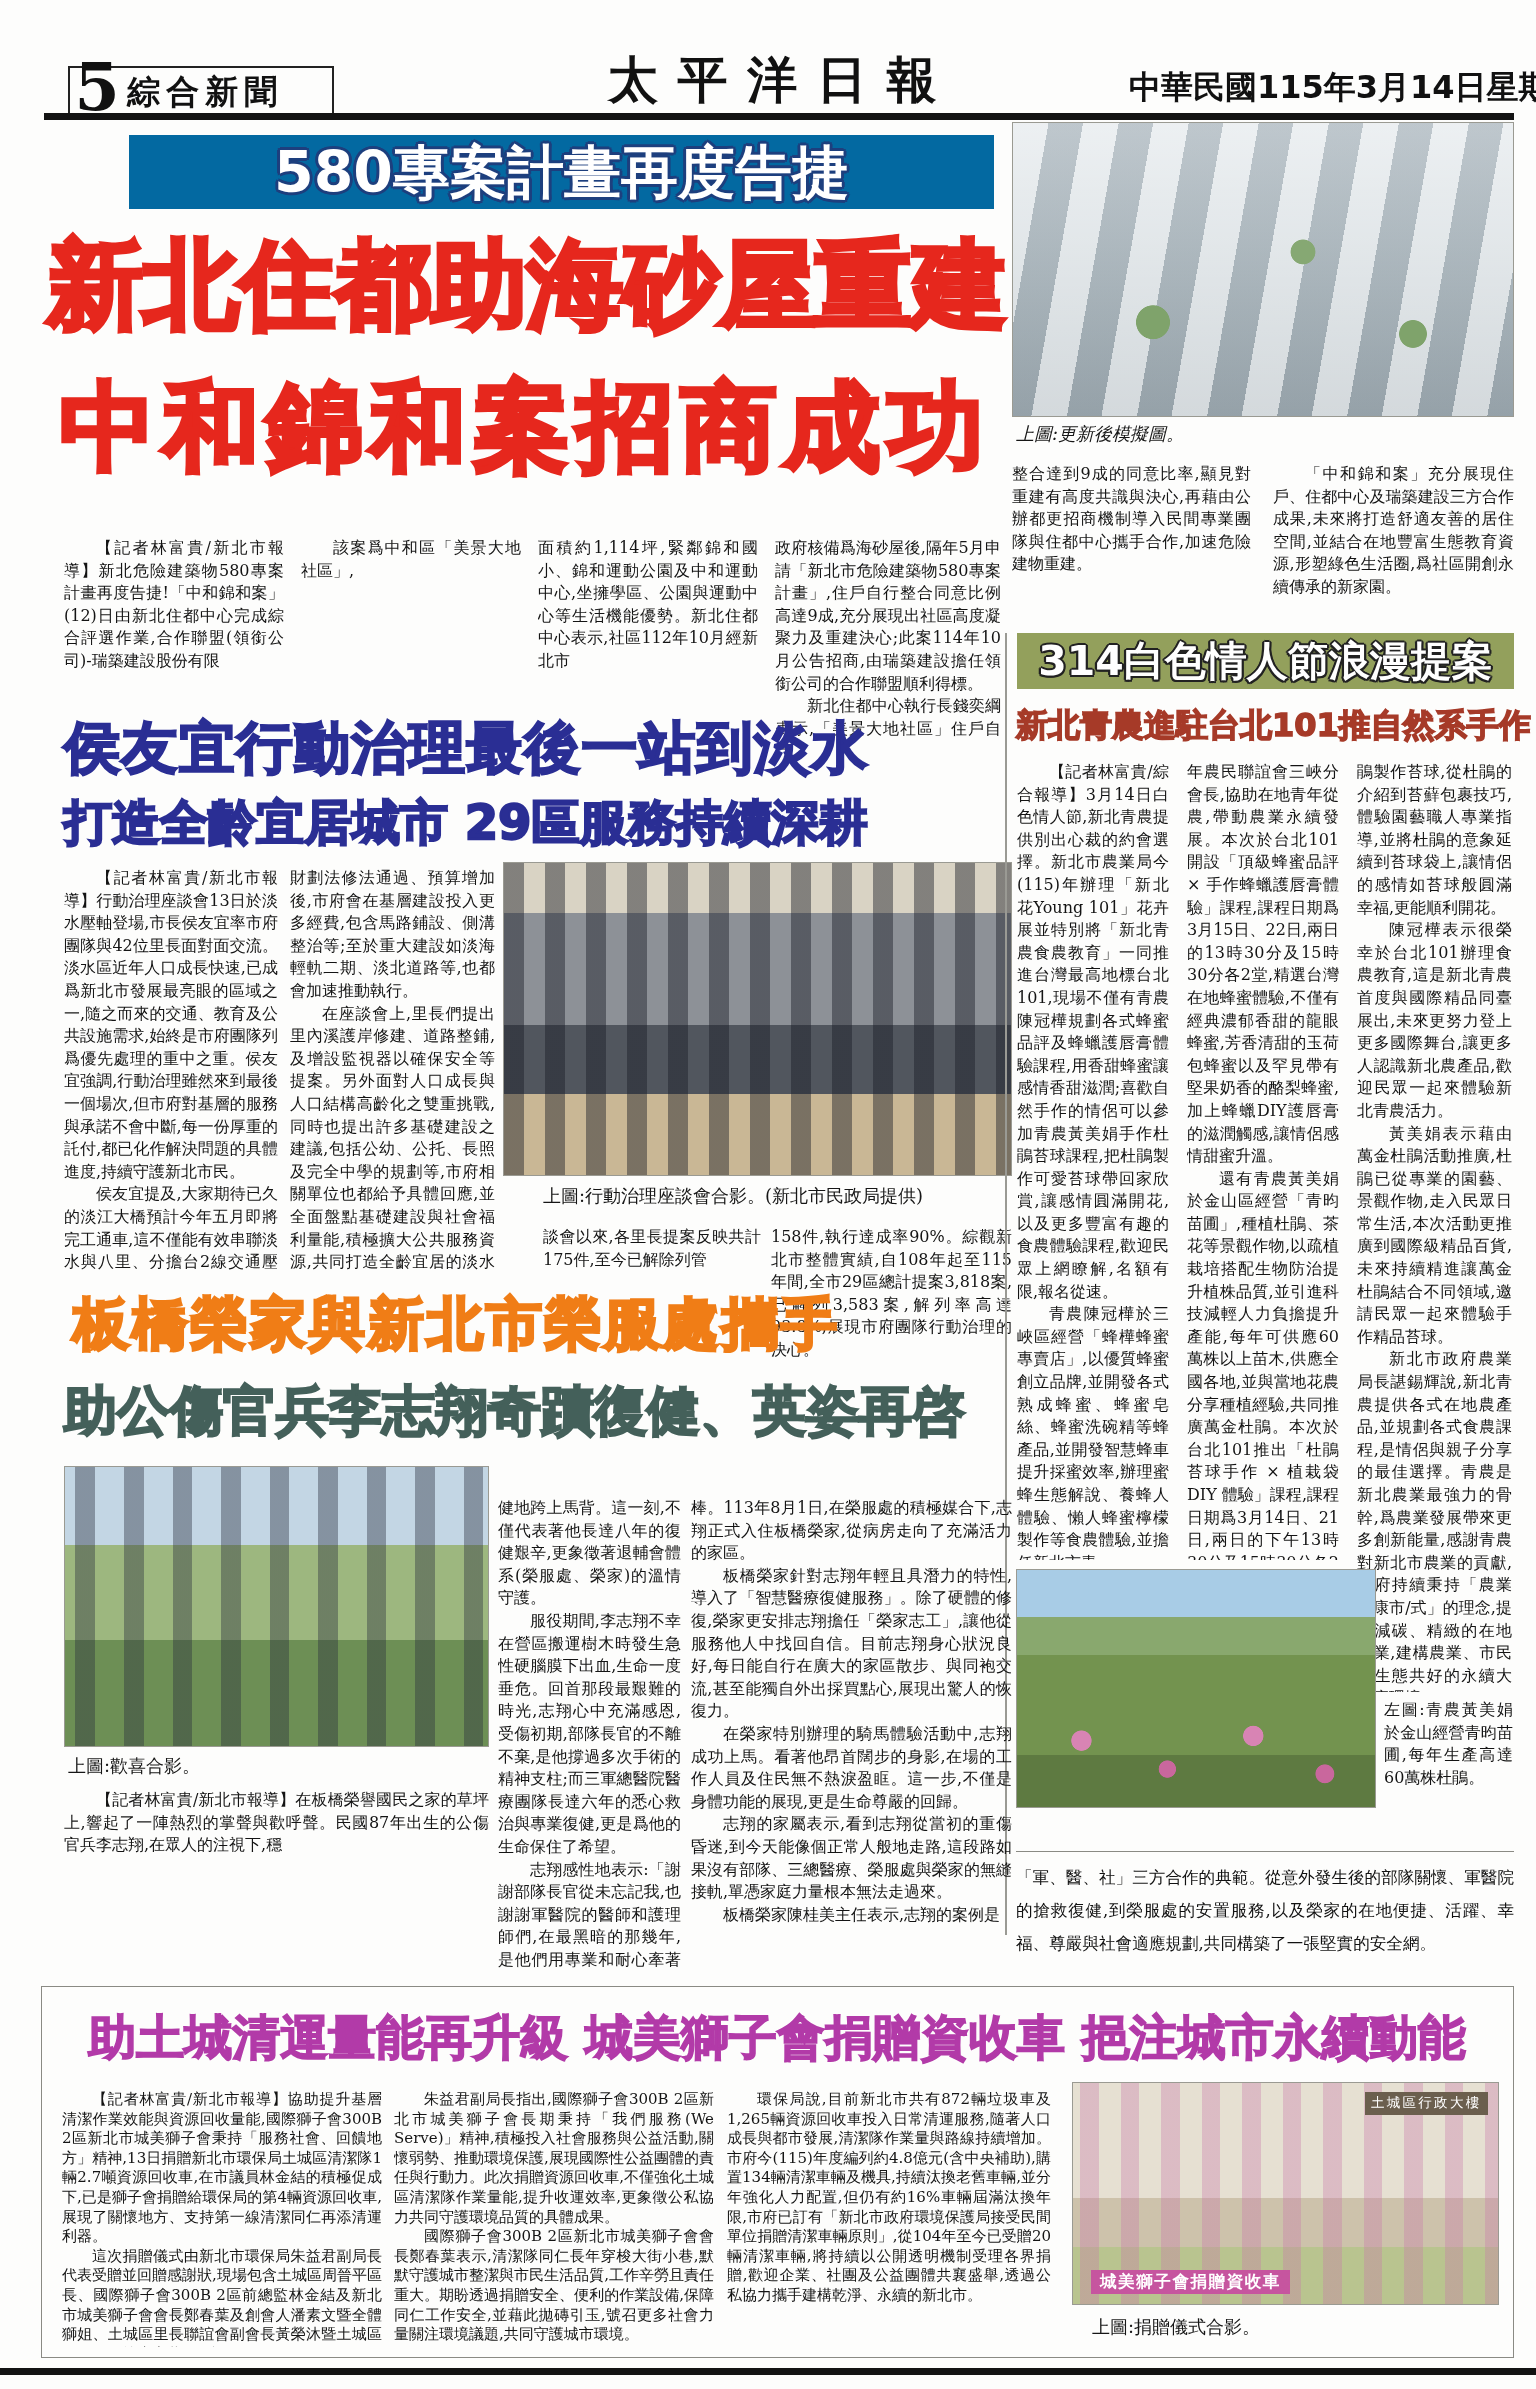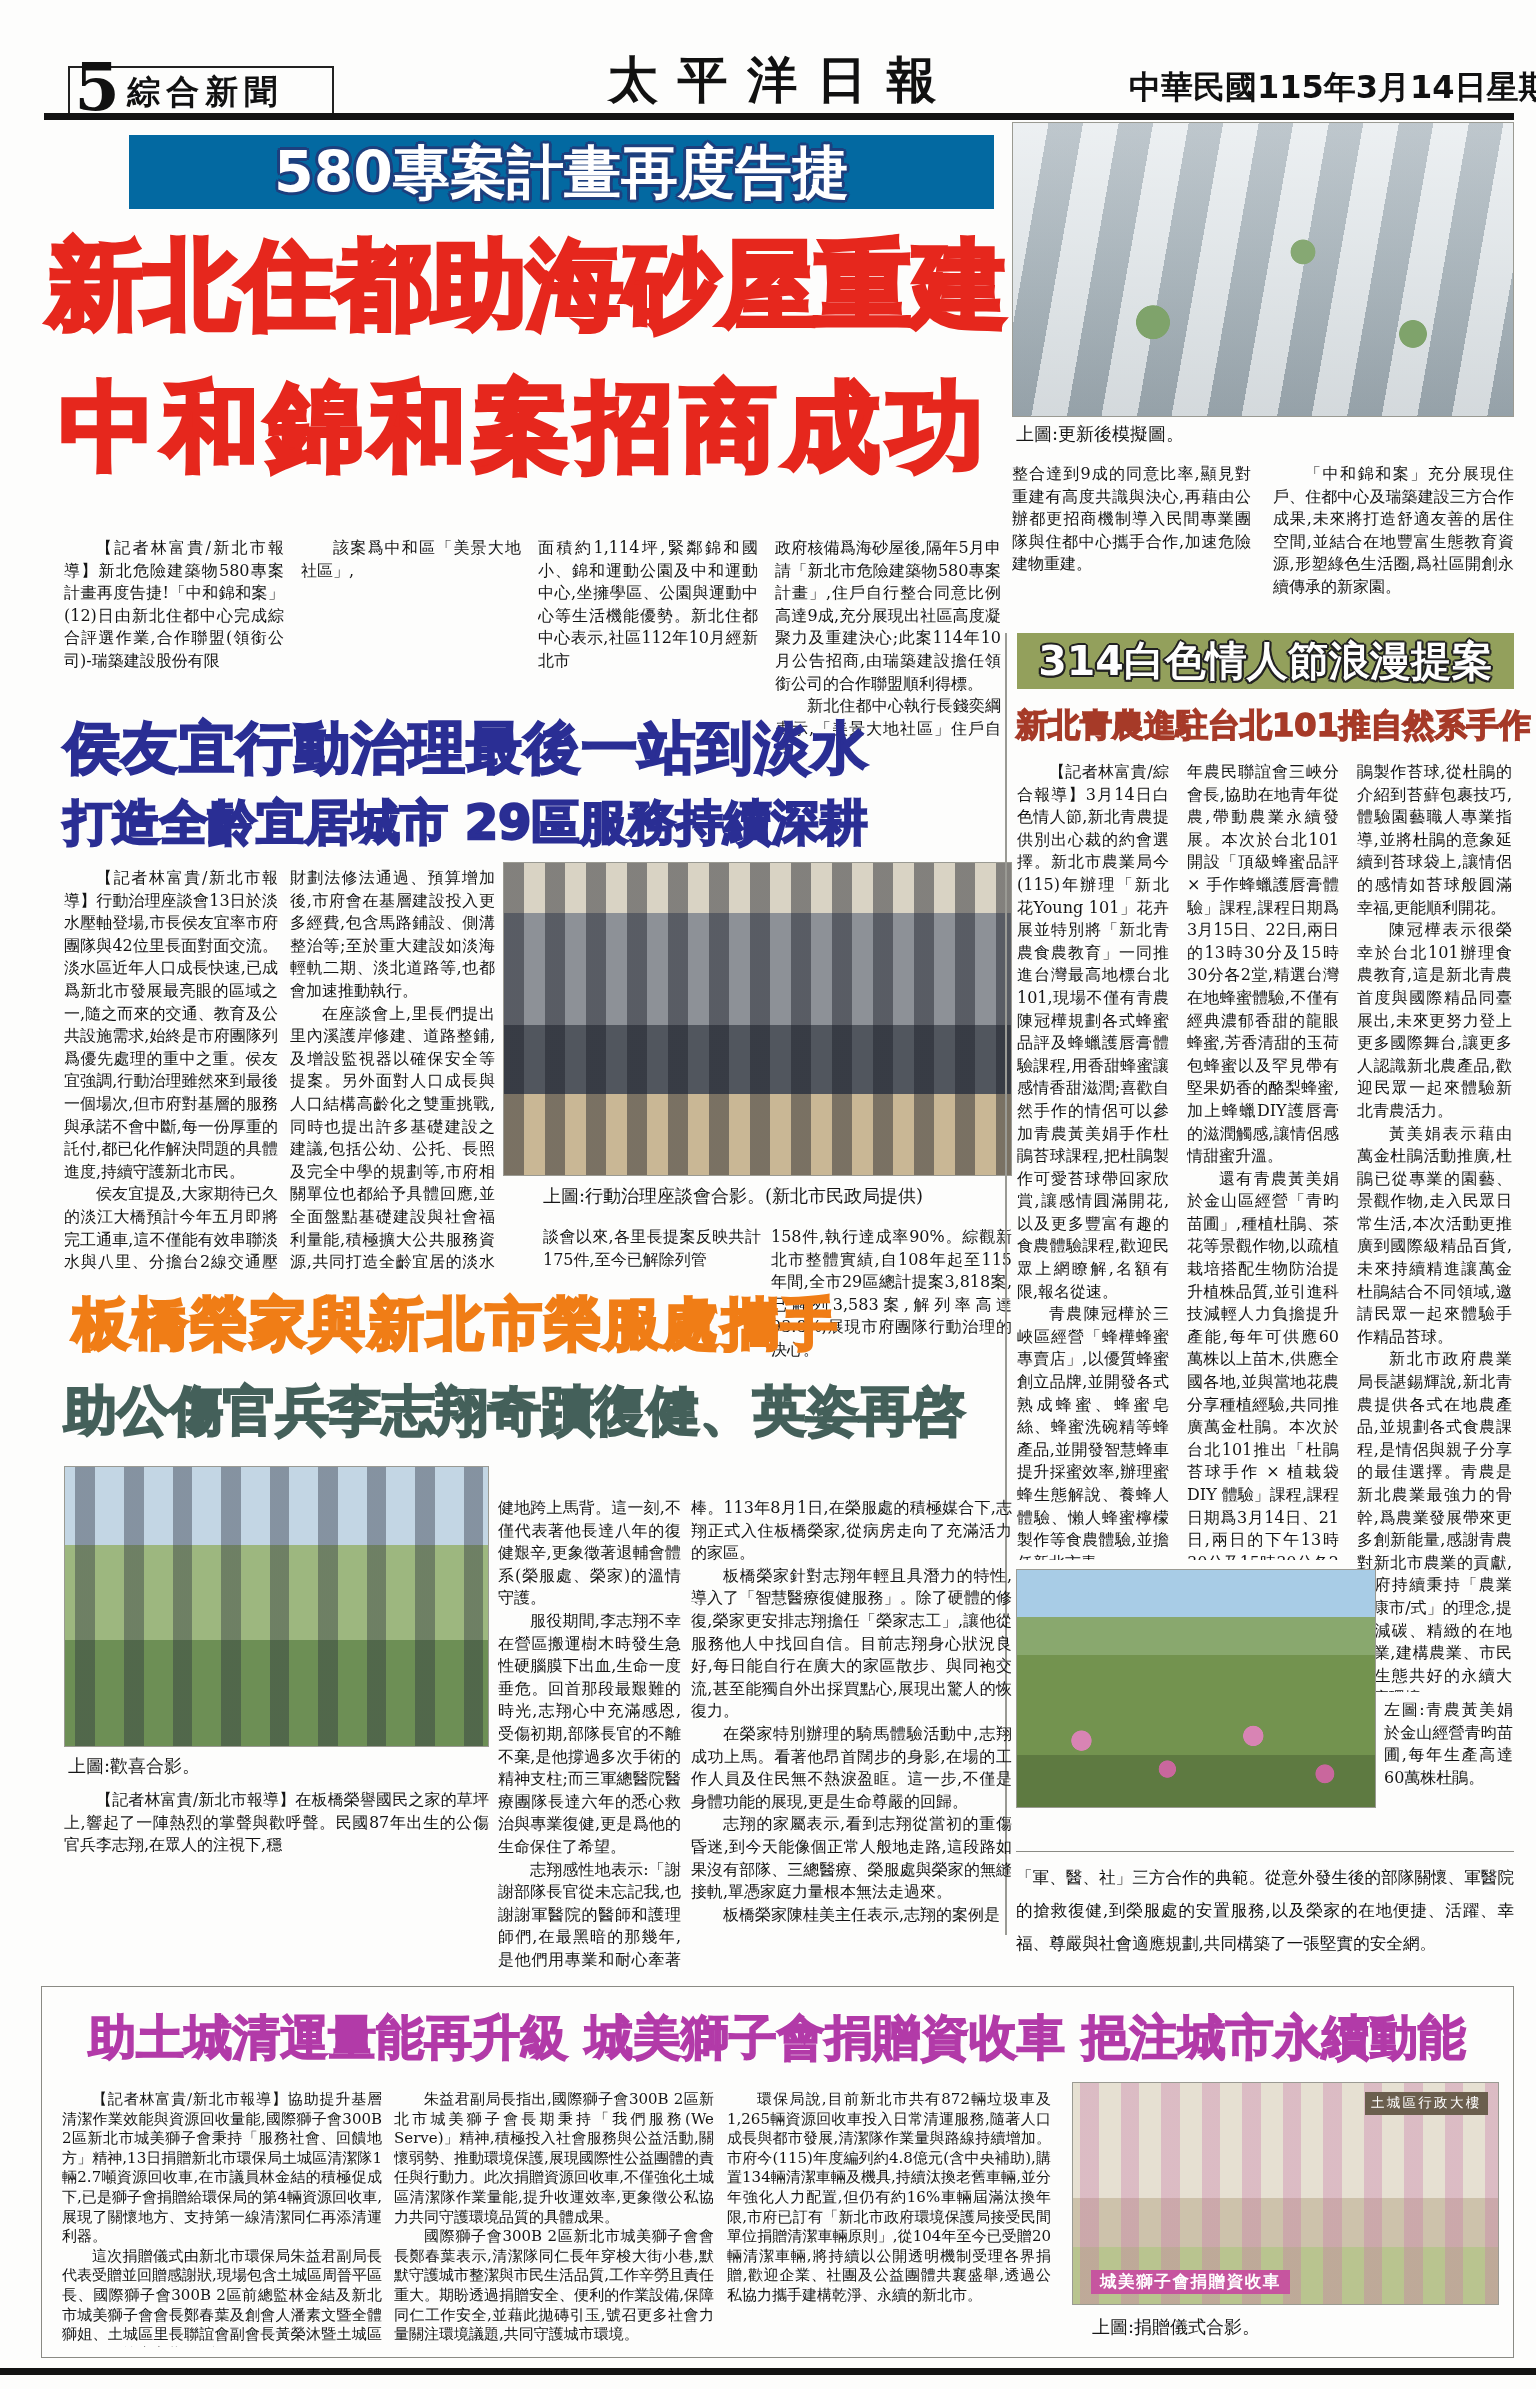--- a/index.html
+++ b/index.html
@@ -57,21 +57,21 @@
     <p class="cont">政府核備爲海砂屋後,隔年5月申請「新北市危險建築物580專案計畫」,住戶自行整合同意比例高達9成,充分展現出社區高度凝聚力及重建決心;此案114年10月公告招商,由瑞築建設擔任領銜公司的合作聯盟順利得標。</p>
     <p>新北住都中心執行長錢奕綱表示,「美景大地社區」住戶自行</p>
   </div>
 
   <div class="abs photo" style="left:1012px;top:122px;width:502px;height:295px;background:
          radial-gradient(circle at 28% 68%, #7fa36b 0 16.6px, transparent 17.3px),
          radial-gradient(circle at 58% 44%, #86a873 0 12px, transparent 12.8px),
          radial-gradient(circle at 80% 72%, #7fa36b 0 13.5px, transparent 14.3px),
          repeating-linear-gradient(100deg, rgba(255,255,255,.55) 0 35px, rgba(120,132,140,.25) 35px 69px),
          linear-gradient(180deg,#d6dee3 0%,#b8c3c9 55%,#9fabb2 100%);"></div>
-  <div class="abs cap" style="left:1016px;top:421px;width:497px;">上圖:更新後模擬圖。</div>
+  <div class="abs cap" style="left:1016px;top:421px;width:497px;font-style:italic;">上圖:更新後模擬圖。</div>
   <div class="abs body" style="left:1012px;top:463px;width:239px;height:251px;">
     <p class="cont">整合達到9成的同意比率,顯見對重建有高度共識與決心,再藉由公辦都更招商機制導入民間專業團隊與住都中心攜手合作,加速危險建物重建。</p>
   </div>
   <div class="abs body" style="left:1273px;top:463px;width:241px;height:251px;">
     <p>「中和錦和案」充分展現住戶、住都中心及瑞築建設三方合作成果,未來將打造舒適友善的居住空間,並結合在地豐富生態教育資源,形塑綠色生活圈,爲社區開創永續傳承的新家園。</p>
   </div>
 
   <div class="abs hl blue-h" style="left:64px;top:710px;width:937px;font-size:56px;line-height:75px;letter-spacing:1.5px;">侯友宜行動治理最後一站到淡水</div>
   <div class="abs hl blue-h" style="left:64px;top:788px;width:937px;font-size:48px;line-height:69px;">打造全齡宜居城市 29區服務持續深耕</div>
 

